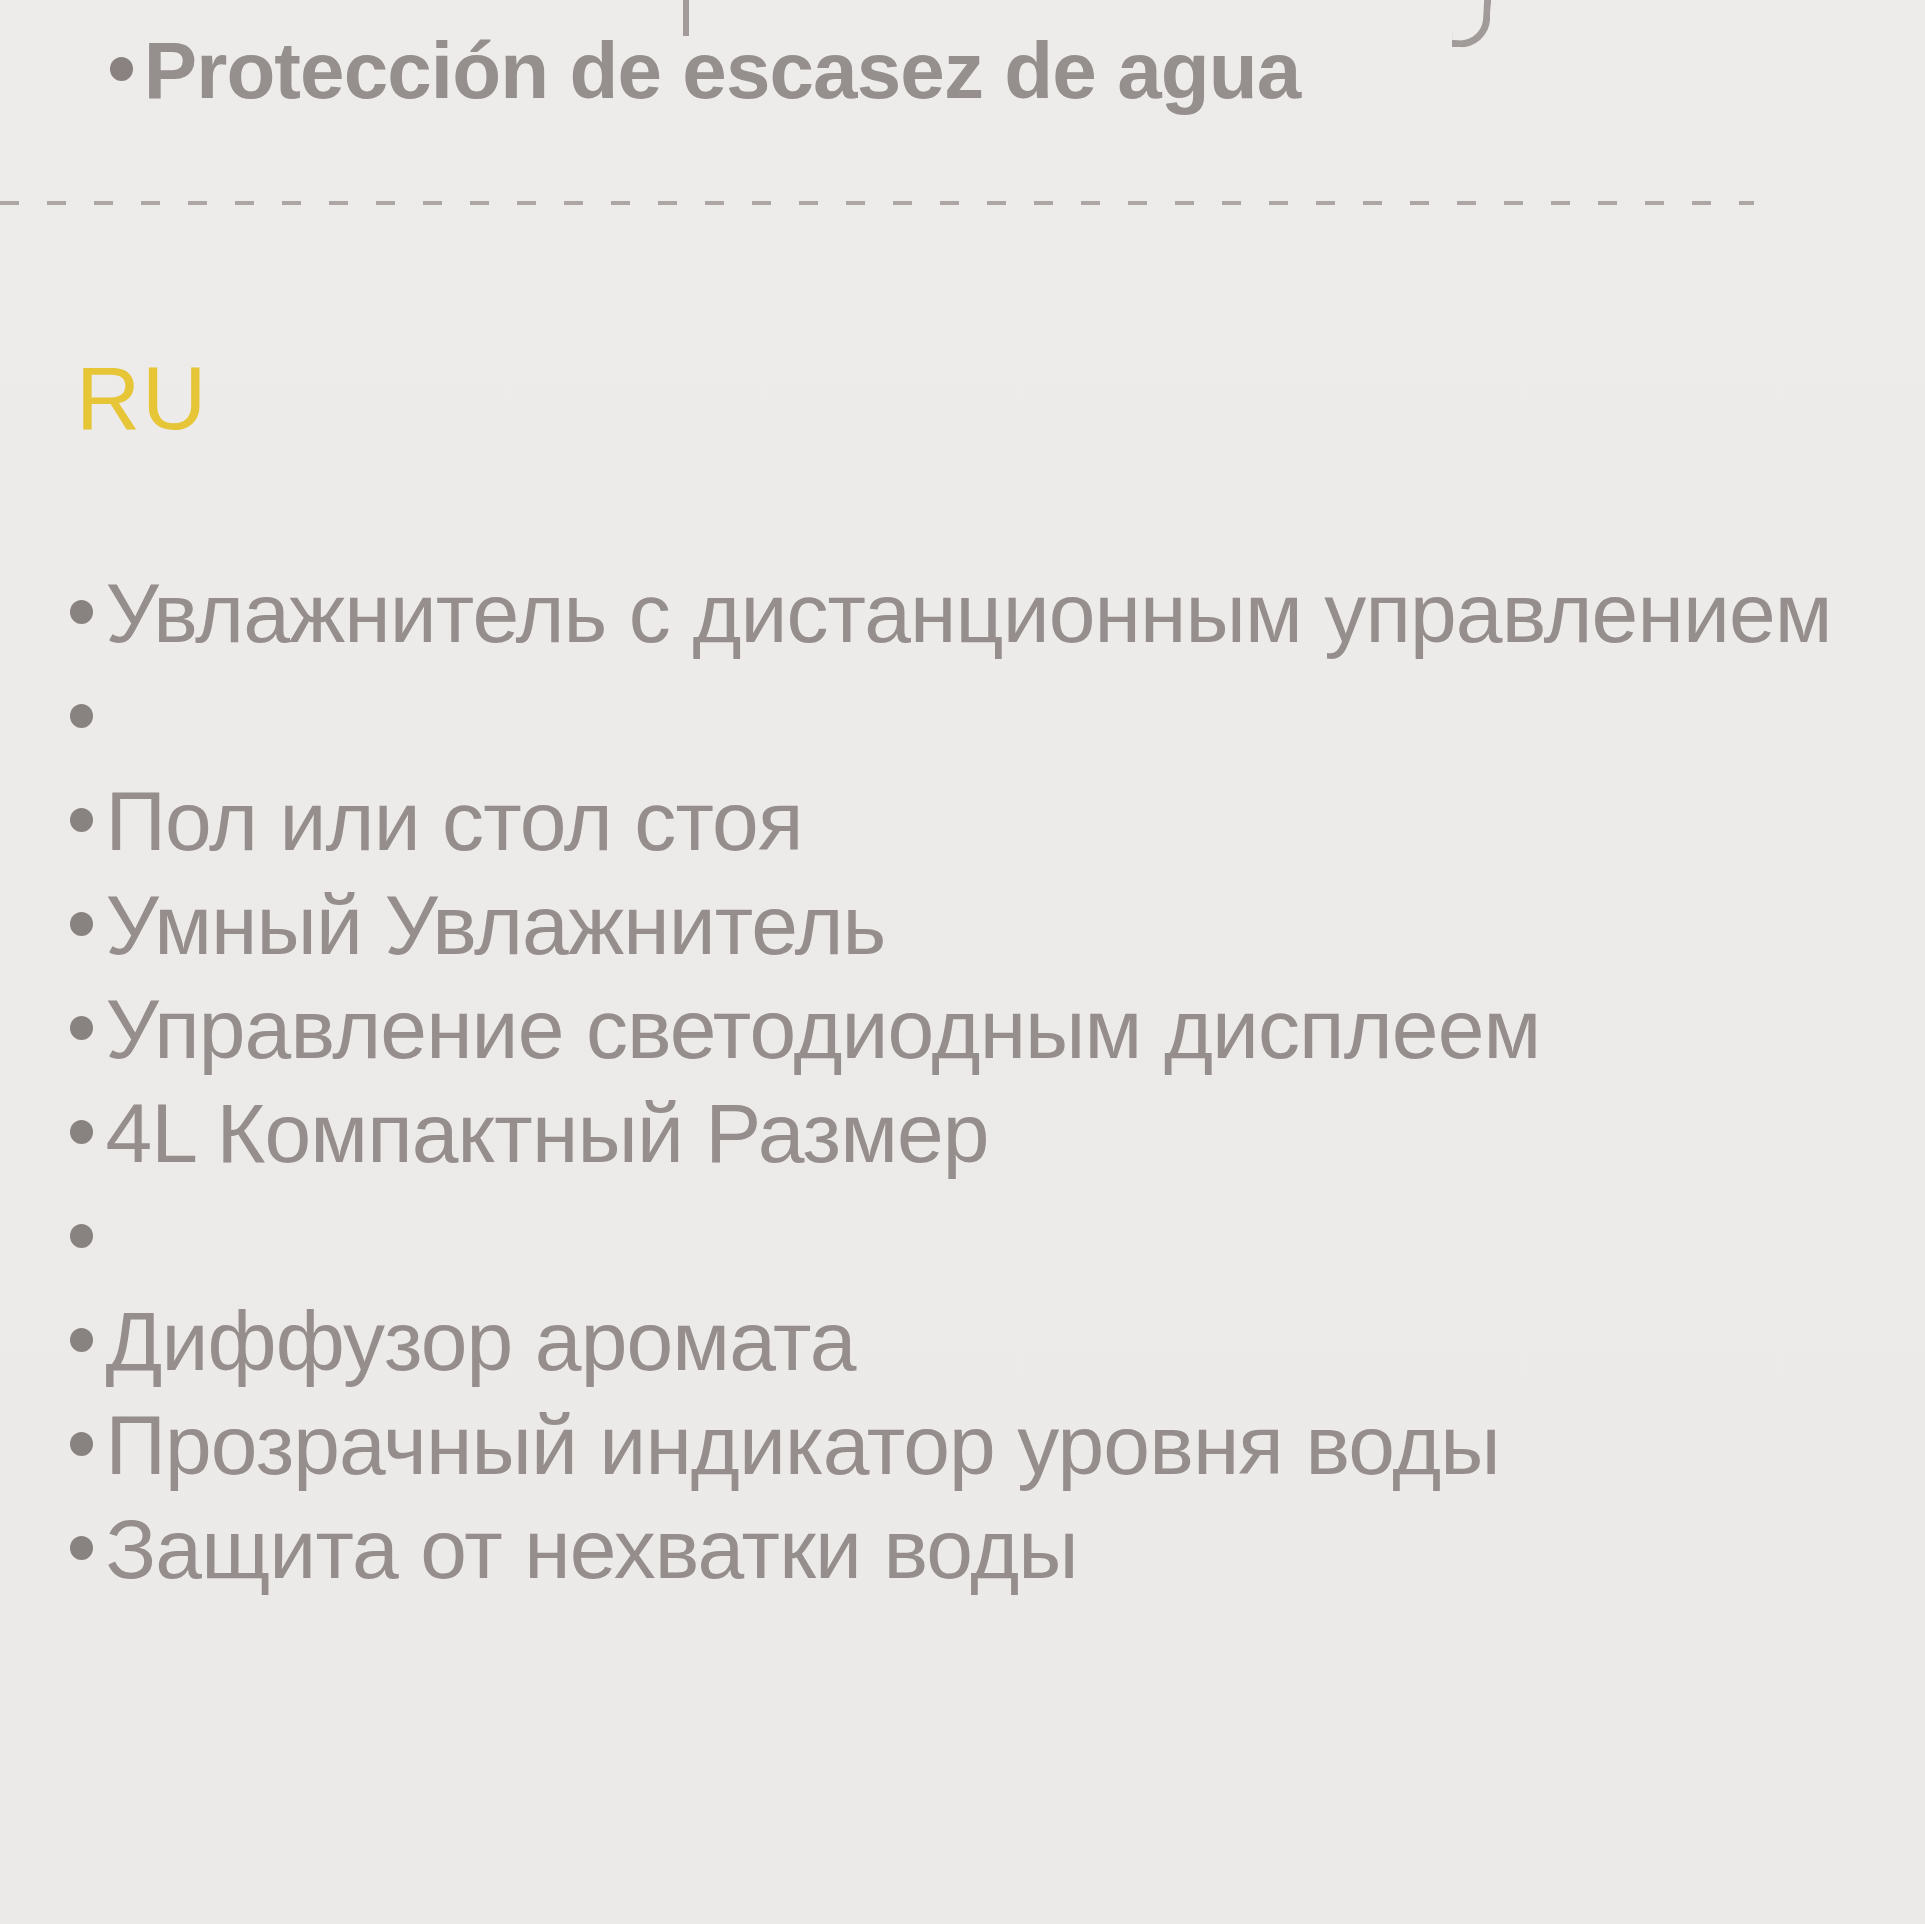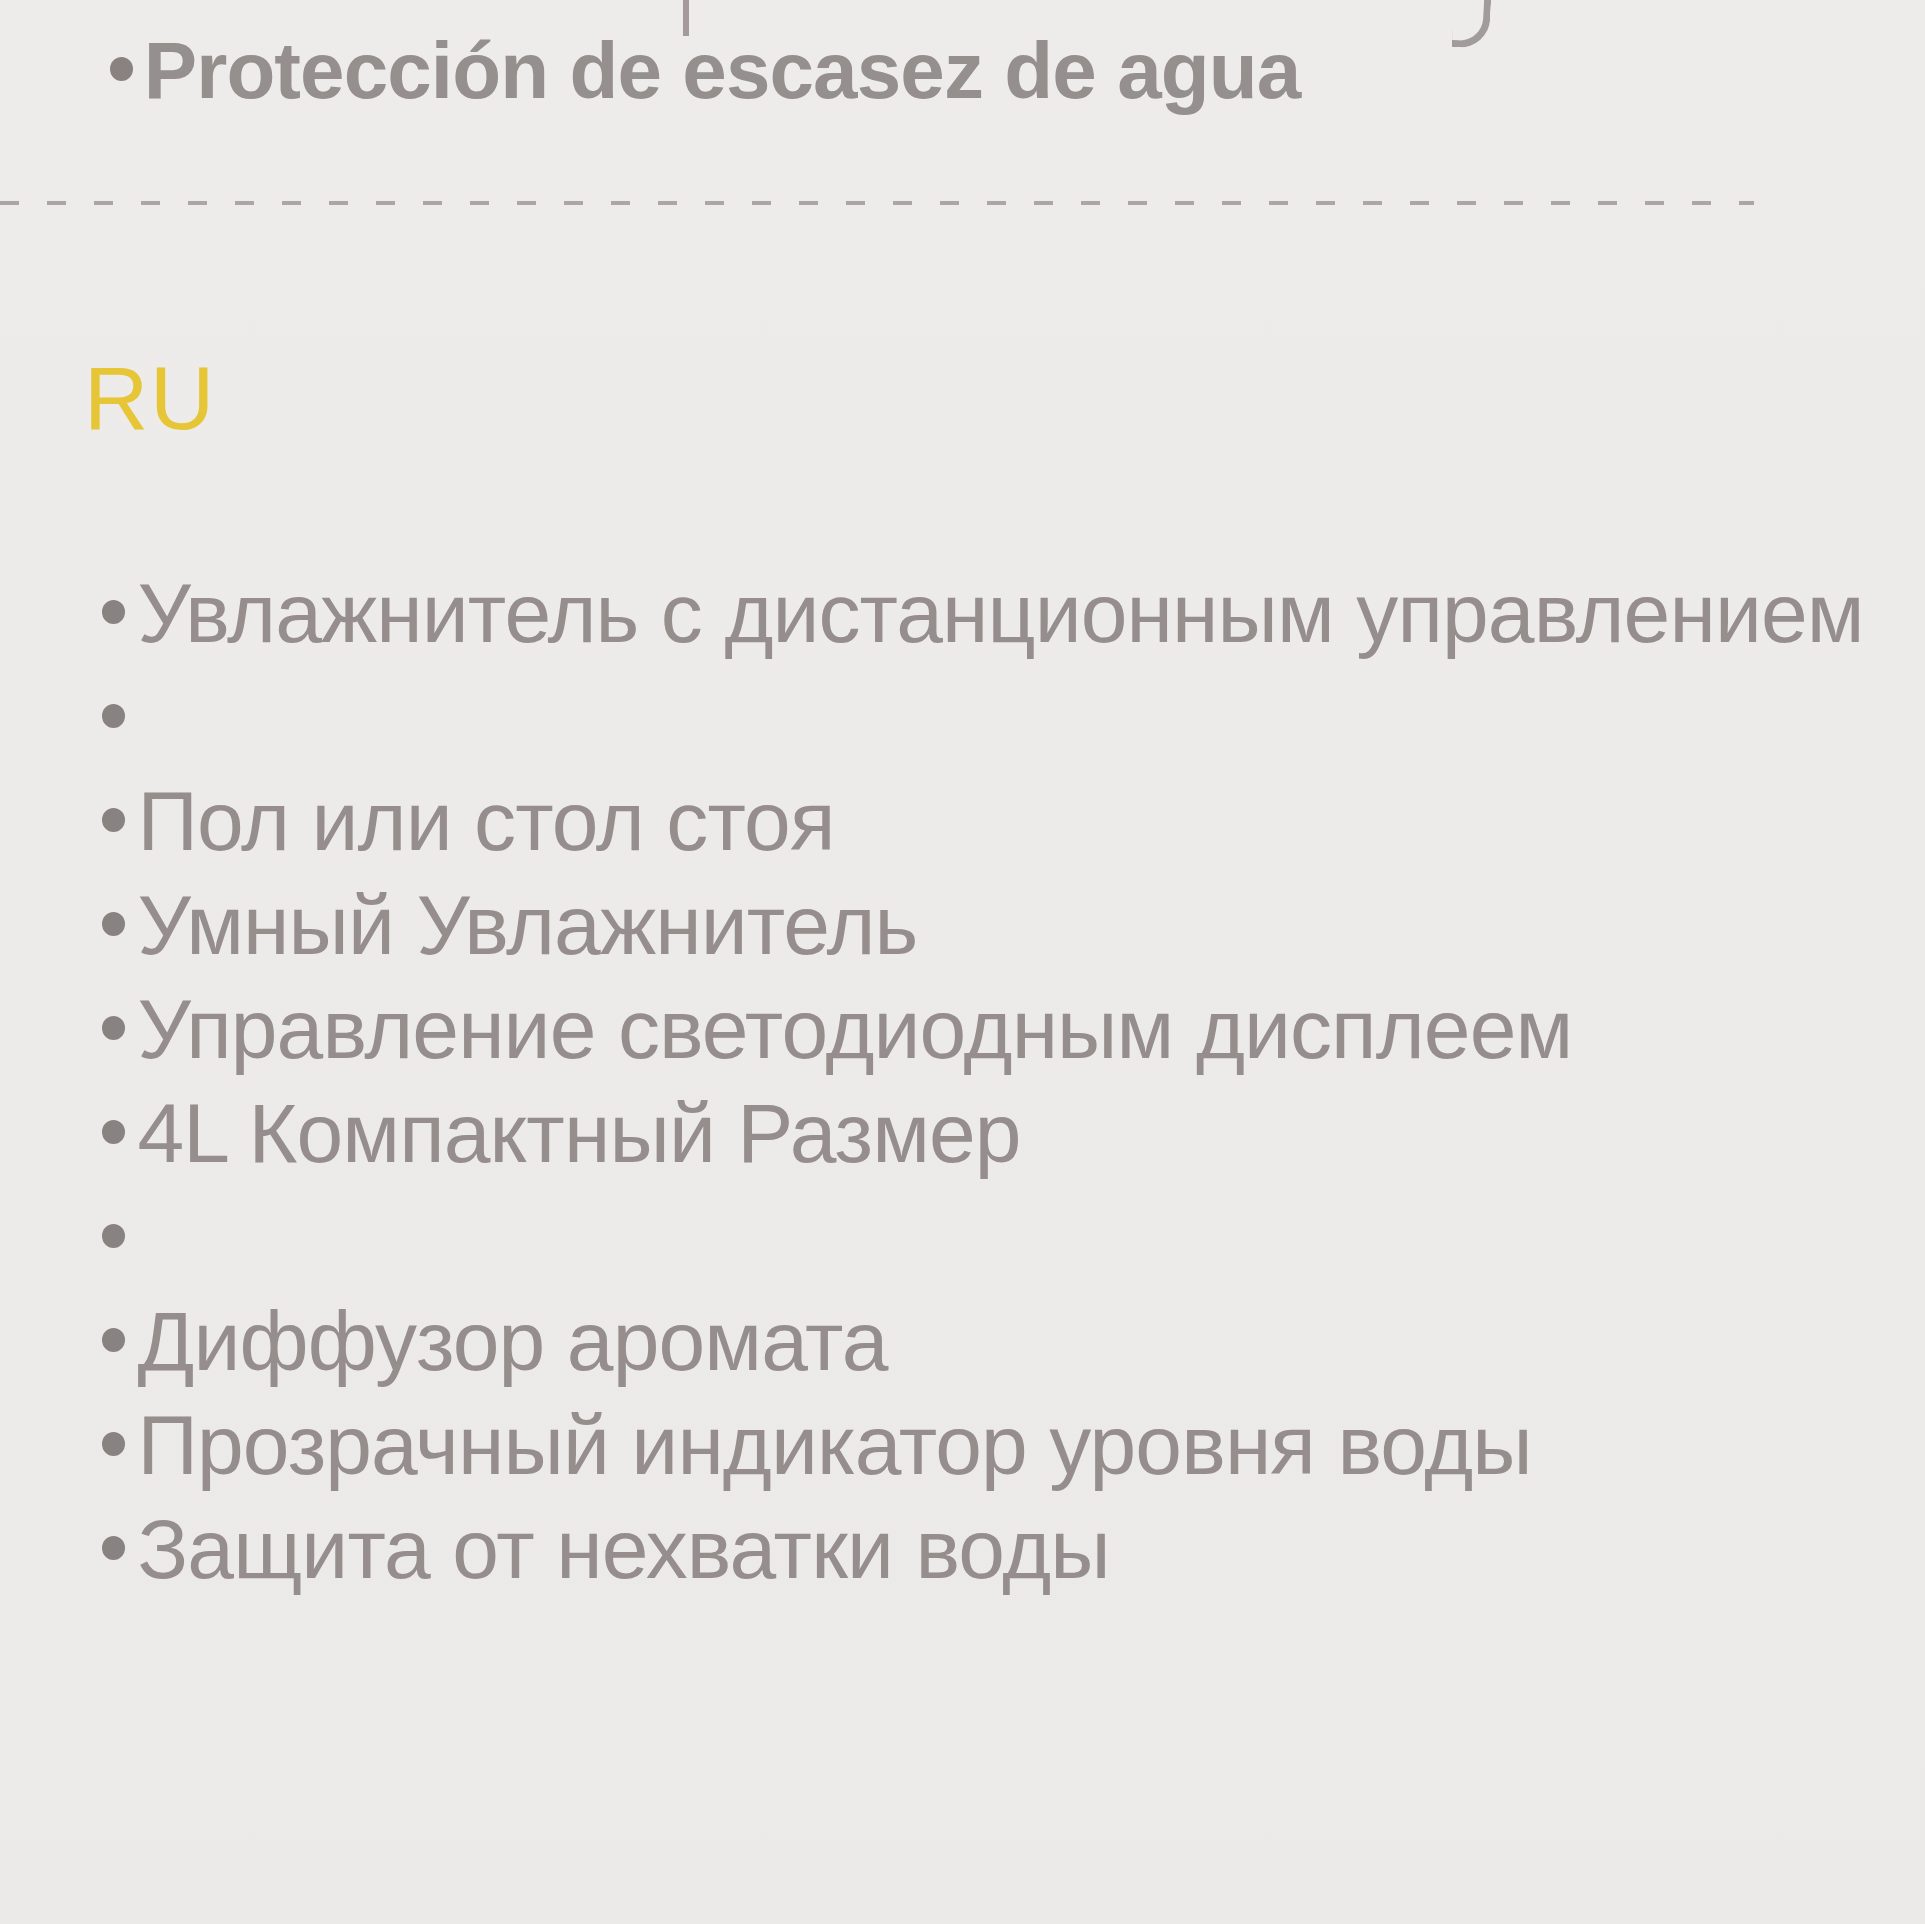--- a/index.html
+++ b/index.html
@@ -77,21 +77,21 @@
     background: repeating-linear-gradient(90deg,
       #9c9492 0px, #9c9492 18.7px,
       transparent 18.7px, transparent 47px);
     opacity: 0.8;
   }
 
   
   .ru-label {
     position: absolute;
     top: 347px;
-    left: 84px;
+    left: 76px;
     font-size: 89px;
     line-height: 1.15;
     letter-spacing: 1.8px;
     color: #e6c42d;
     opacity: 0.95;
   }
 
   
   .ru-list {
     position: absolute;
@@ -99,21 +99,20 @@
     left: 0;
     margin: 0;
     padding: 0;
     list-style: none;
   }
   .ru-list .feature-row {
     height: 104px;
     padding-left: 70px;
     font-size: 84px;
     line-height: 104px;
-    margin-left: 32px;
   }
   .ru-list .bullet { margin-top: 39px; margin-right: 12.5px; }
 </style>
 </head>
 <body>
 
 <div>
   <div class="remnant-stub" style="left:683px;"></div>
   <div class="remnant-hook" style="left:1453px;"></div>
 </div>

